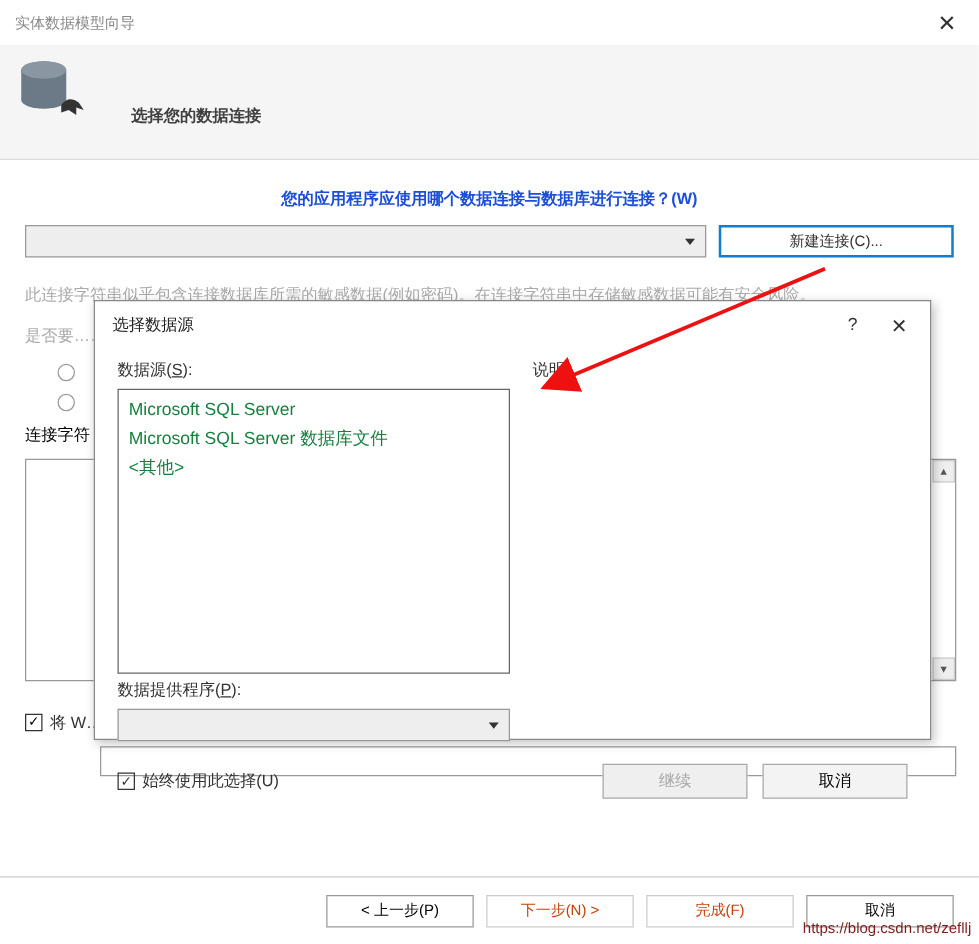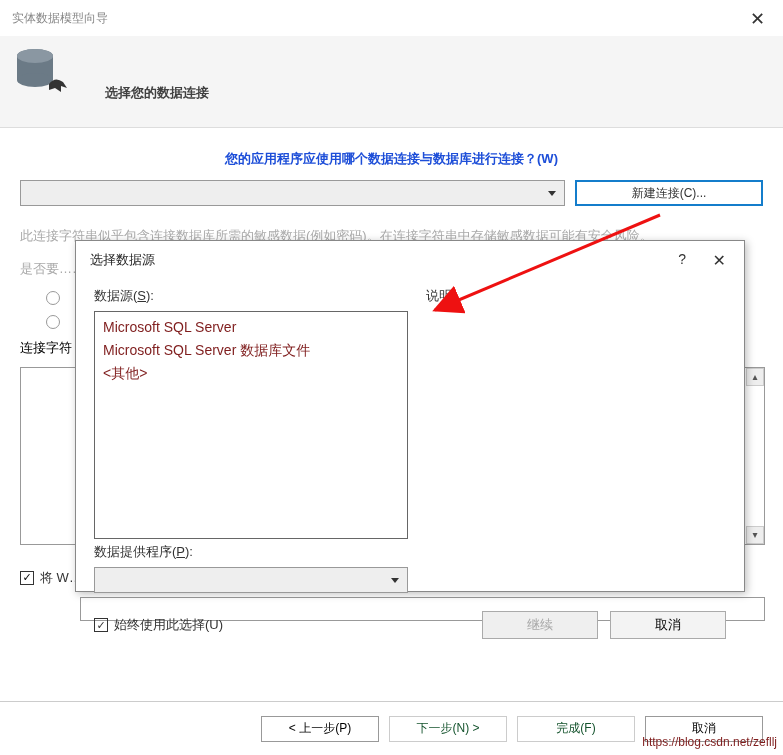--- a/index.html
+++ b/index.html
@@ -179,21 +179,21 @@
     }
     .wizard-footer button {
       width: 118px;
       height: 26px;
       border: 1px solid #999;
       background: #fff;
       font-size: 12px;
       cursor: pointer;
     }
     .wizard-footer button.disabled {
-      color: #14532d;
+      color: #c2410c;
       border-color: #ccc;
     }
     .watermark {
       position: absolute;
       right: 6px;
       bottom: 6px;
       font-size: 12px;
       color: #7f1d1d;
     }
     .watermark2 {
@@ -259,21 +259,21 @@
       margin-bottom: 6px;
     }
     .col-label .ul { text-decoration: underline; }
     .listbox {
       width: 314px;
       height: 228px;
       border: 1px solid #666;
       background: #fff;
       padding: 4px 8px;
       font-size: 14px;
-      color: #7f1d1d;
+      color: #15803d;
       line-height: 1.5;
     }
     .listbox .item { cursor: pointer; padding: 1px 0; }
     .descbox {
       width: 304px;
       height: 232px;
       background: transparent;
     }
     .dlg-row2 {
     }

